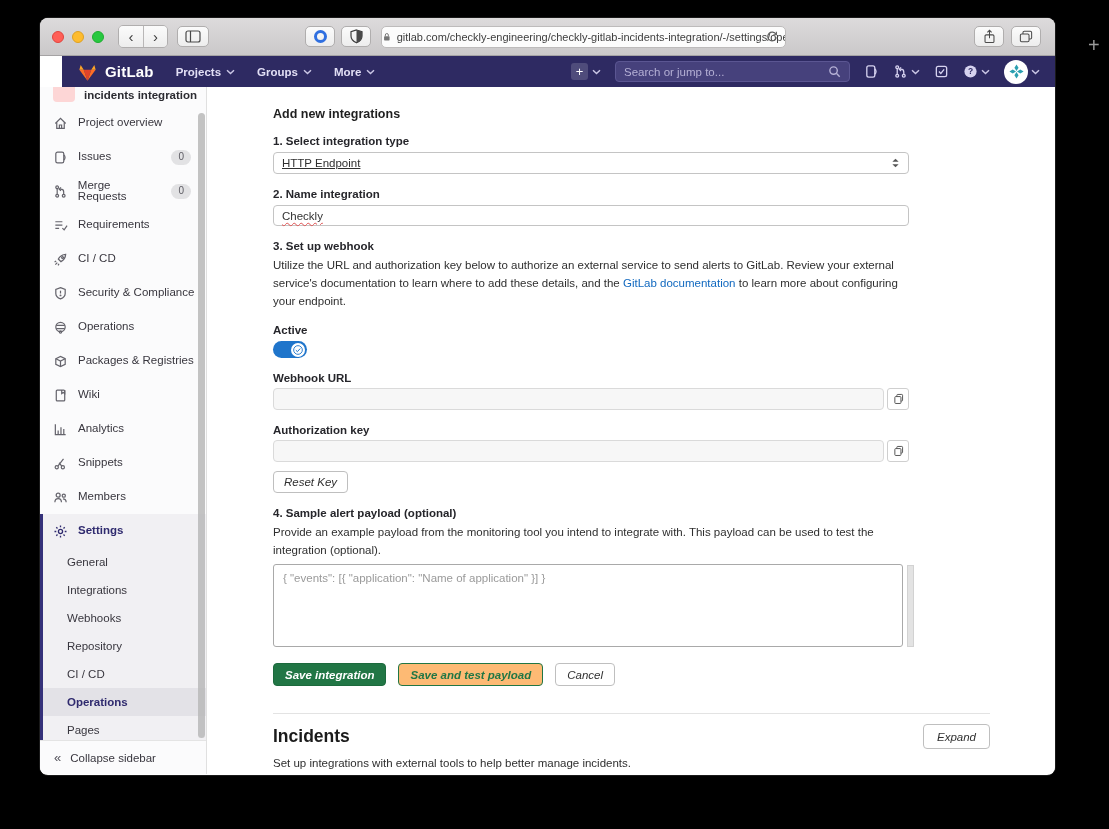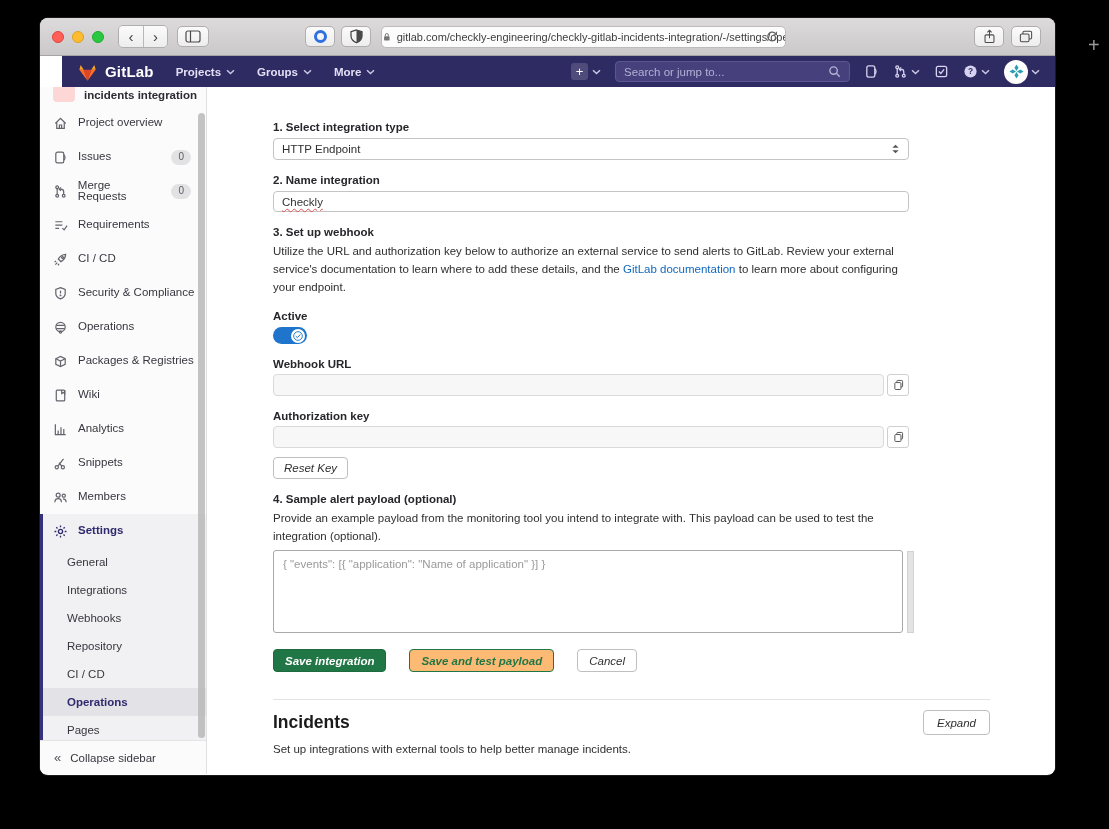--- a/index.html
+++ b/index.html
@@ -76,42 +76,42 @@
     background:#fbfbfc; display:flex; align-items:center; gap:9px; padding-left:14px;
     font-size:11.5px; color:#38363e; cursor:pointer; }
   .sb-bottom .dbl { font-size:13px; color:#55545c; line-height:1; }
 
   .main { flex:1; background:#fff; padding:20px 0 0 66px; overflow:hidden; font-size:11.5px; color:#333; }
   .form-col { width:636px; }
   h3.sec-title { font-size:12.5px; font-weight:bold; color:#1f1f1f; }
   .fld-label { font-size:11.5px; font-weight:bold; color:#26262b; margin-top:14px; }
   .select { margin-top:5px; height:22px; border:1px solid #c4c4c4; border-radius:4px; background:#fff;
     display:flex; align-items:center; padding:0 8px; cursor:pointer; }
-  .select .sel-val { font-size:11.5px; color:#2f2f2f; }
+  .select .sel-val { font-size:11.5px; color:#2f2f2f;text-decoration:underline; }
   .select .updown { margin-left:auto; }
   .text-input { margin-top:5px; height:21px; border:1px solid #c4c4c4; border-radius:4px; background:#fff;
     display:flex; align-items:center; padding:0 8px; }
   .misspell { text-decoration:underline wavy #e05252 1px; text-underline-offset:2px; }
   .para { margin-top:5px; line-height:1.55; color:#2f2f2f; }
   .link { color:#1068bf; cursor:pointer; }
   .toggle { margin-top:5px; width:34px; height:17px; background:#1f75cb; border-radius:9px; position:relative; cursor:pointer; }
   .knob { position:absolute; right:2px; top:1.5px; width:14px; height:14px; background:#fff; border-radius:50%;
     display:flex; align-items:center; justify-content:center; }
   .copy-row { margin-top:4px; display:flex; align-items:stretch; gap:3px; }
   .ro-input { flex:1; height:22px; background:#f7f7f7; border:1px solid #dadada; border-radius:4px; }
   .copy-btn { width:22px; height:22px; border:1px solid #cfcfcf; border-radius:3px; background:#fff;
     display:flex; align-items:center; justify-content:center; cursor:pointer; }
   .btn { display:inline-flex; align-items:center; justify-content:center; border-radius:4px;
     font-size:11.5px; cursor:pointer;font-style:italic; }
   .btn-default { height:22px; padding:0 10px; background:#fff; border:1px solid #bfbfbf; color:#303030; margin-top:9px; }
   .ta-wrap { position:relative; margin-top:4px; }
   .payload-ta { width:630px; height:83px; border:1px solid #a9a9a9; border-radius:3px; padding:7px 9px;
     color:#9a9a9a; font-size:11.5px; }
   .ta-scroll { position:absolute; left:634px; top:1px; width:7px; height:82px; background:#e3e3e3; border:1px solid #d2d2d2; }
-  .btn-row { margin-top:16px; display:flex; gap:23px; }
+  .btn-row { margin-top:16px; display:flex; gap:12px; }
   .btn-green { height:23px; padding:0 11px; background:#217645; border:1px solid #1c6a3d; color:#fff; font-weight:bold; }
   .btn-green-outline { height:23px; padding:0 11px; background:#fdba74; border:1px solid #217645; color:#217645; font-weight:bold; }
   .btn-cancel { height:23px; padding:0 11px; background:#fff; border:1px solid #bfbfbf; color:#303030; }
   .divider { width:717px; border-top:1px solid #e3e3e3; margin-top:27px; }
   .inc-head { width:717px; margin-top:10px; display:flex; align-items:center; }
   .inc-title { font-size:17.5px; font-weight:bold; color:#1b1b1b; }
   .expand-btn { margin-left:auto; height:25px; padding:0 13px; background:#fff; border:1px solid #bfbfbf;
     border-radius:4px; color:#303030; }
   .inc-desc { margin-top:8px; color:#2f2f2f; }
   svg { display:block; }
@@ -422,20 +422,21 @@
         <div class="sb-scroll"></div>
 
         <div class="sb-bottom">
           <span class="dbl">«</span>
           <span>Collapse sidebar</span>
         </div>
       </aside>
 
       <main class="main">
         <div class="form-col">
+          <h3 class="sec-title">Add new integrations</h3>
 
           <div class="fld-label">1. Select integration type</div>
           <div class="select">
             <span class="sel-val">HTTP Endpoint</span>
             <span class="updown">
               <svg width="9" height="12" viewBox="0 0 10 12">
                   <path d="M1.5 4.6 L5 1.2 L8.5 4.6 Z" fill="#555"></path>
                   <path d="M1.5 7.4 L5 10.8 L8.5 7.4 Z" fill="#555"></path>
                 </svg>
             </span>

